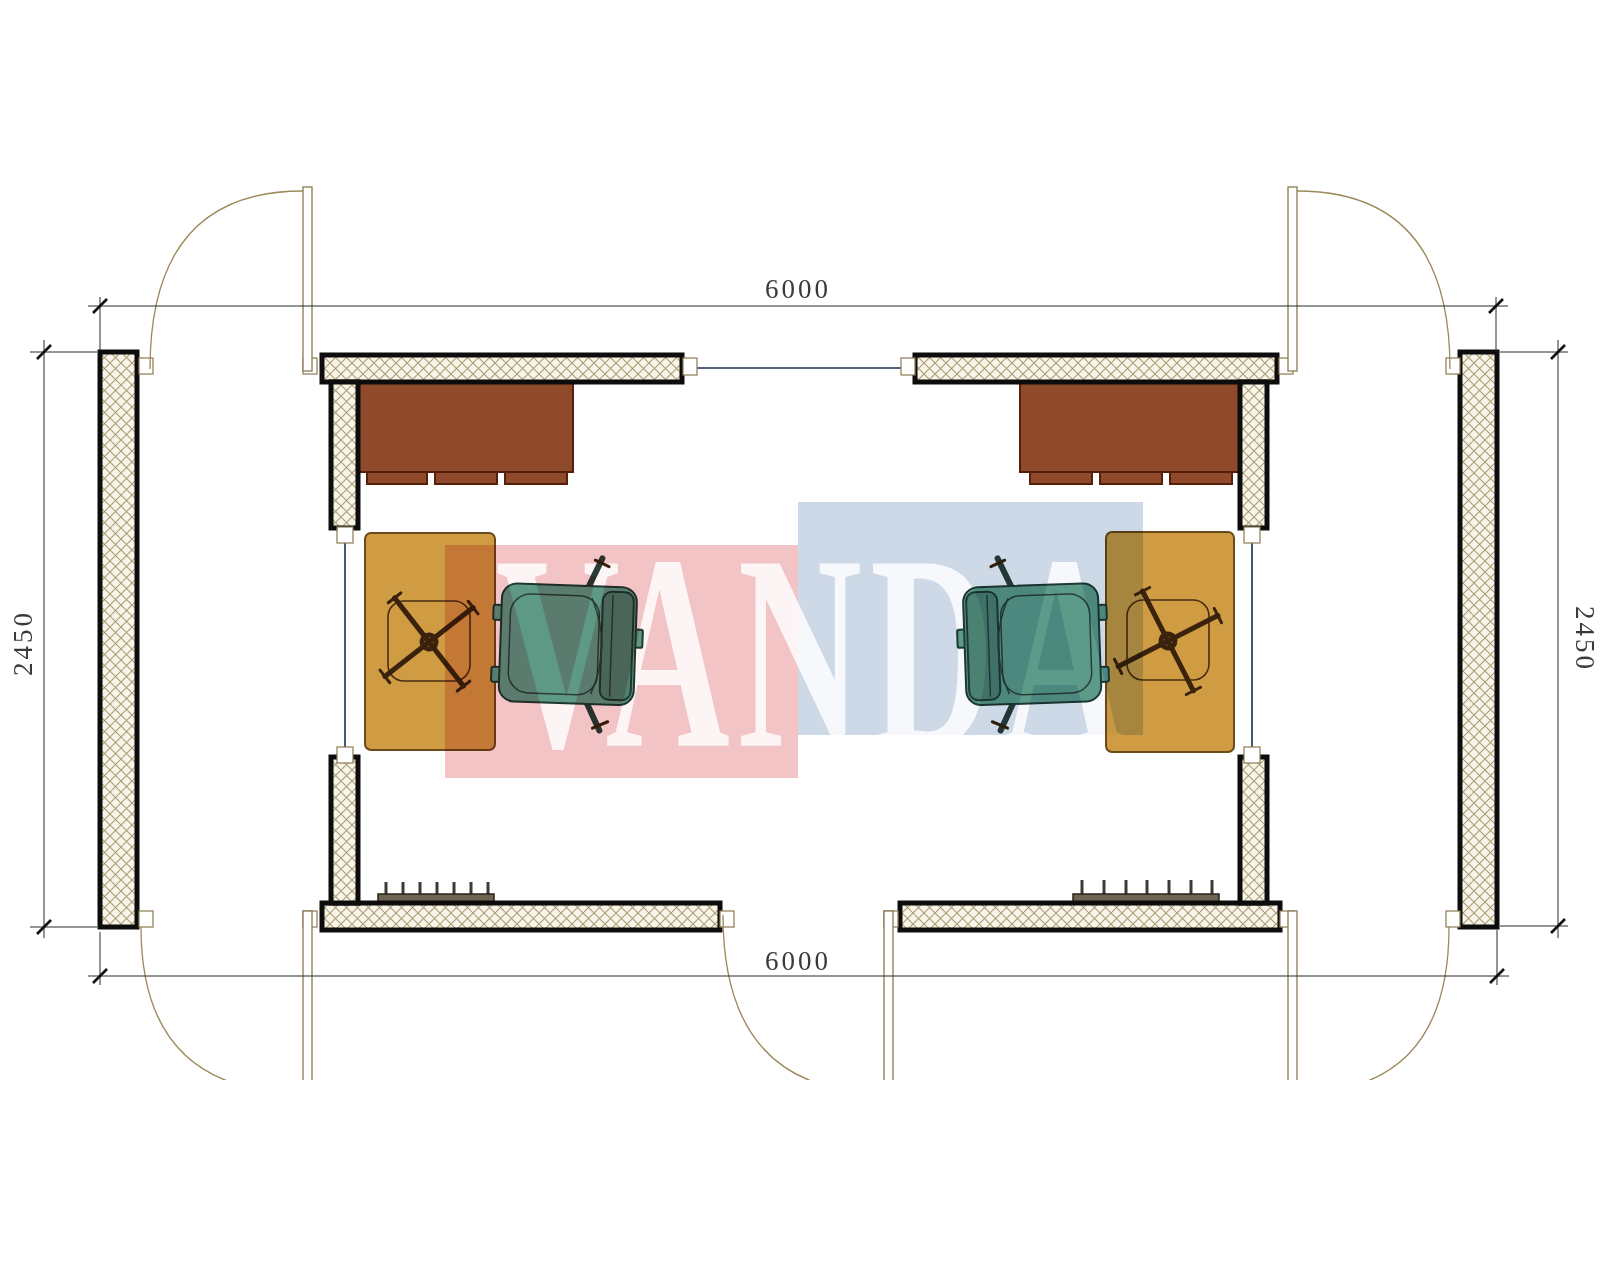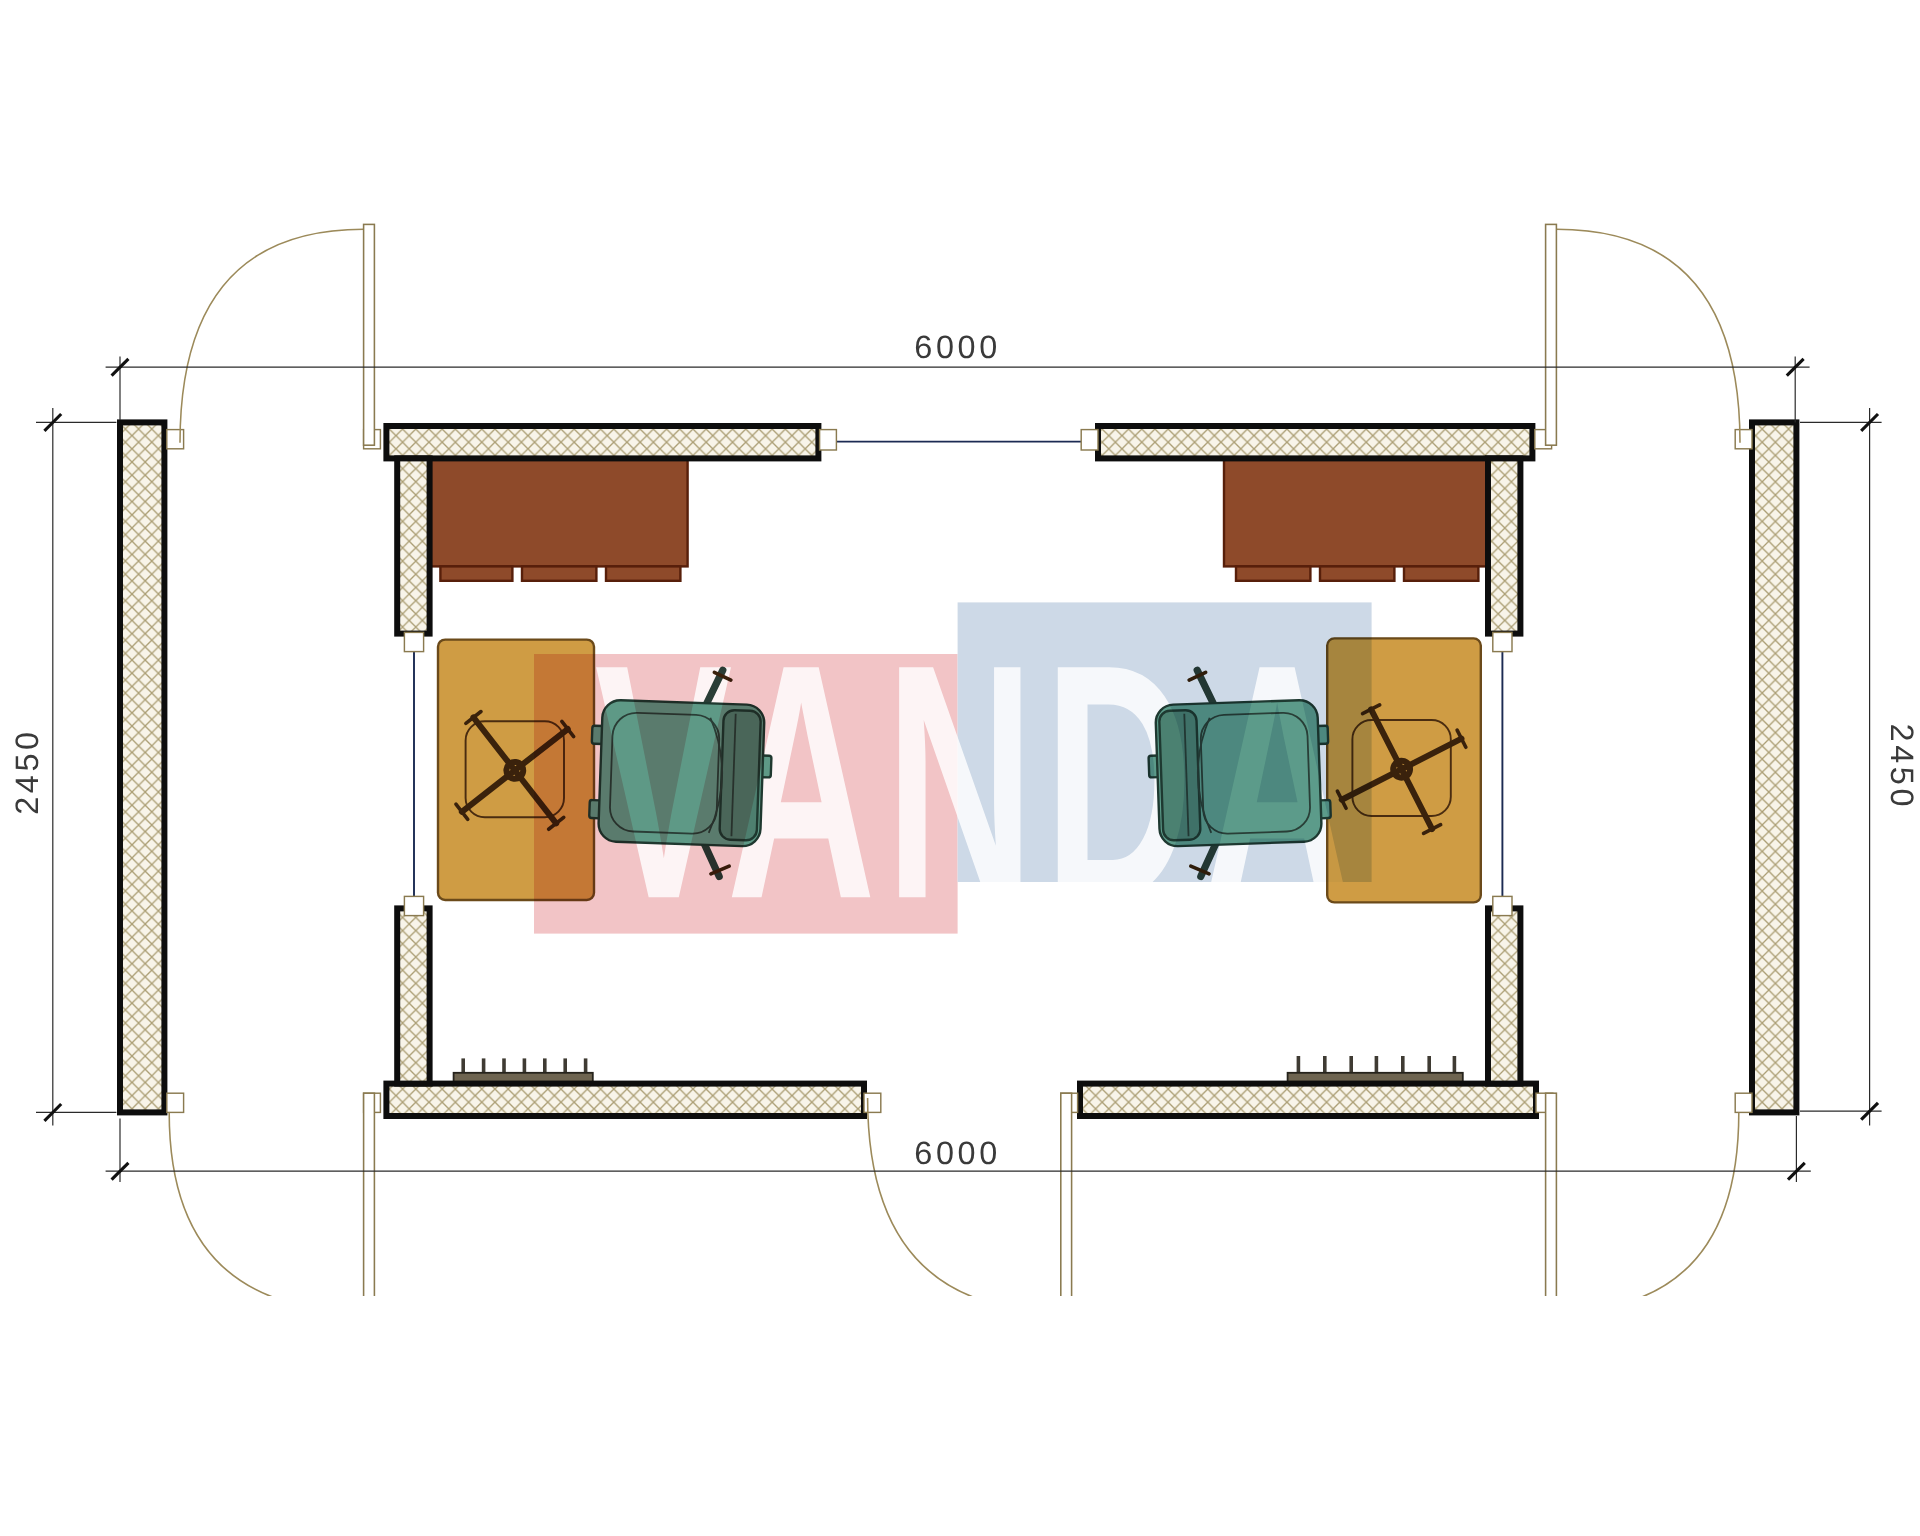--- a/index.html
+++ b/index.html
@@ -1,17 +1,17 @@
 <!DOCTYPE html>
 <html><head>
 <meta charset="utf-8">
 <style>
   html,body{margin:0;padding:0;background:#ffffff;}
   #canvas{position:relative;width:1600px;height:1080px;background:#ffffff;overflow:hidden;
-          font-family:Liberation Sans, sans-serif;}
+          font-family:Liberation Serif, serif;}
   svg{position:absolute;left:0;top:0;}
   .wall{stroke:#0d0d0d;stroke-width:5;}
   .jamb{fill:#ffffff;stroke:#8a7a50;stroke-width:1.2;}
   .leaf{fill:#ffffff;stroke:#8a7a50;stroke-width:1.3;}
   .arc{fill:none;stroke:#9c8a5a;stroke-width:1.3;}
   .winline{stroke-width:1.6;fill:none;}
   .dimline{stroke:#2a2a2a;stroke-width:1;}
   .tick{stroke:#111111;stroke-width:2.6;}
   .dimtext{font-size:27px;letter-spacing:3px;fill:#3a3a3a;}
   .deskedge{stroke:#571f0a;stroke-width:2;}

